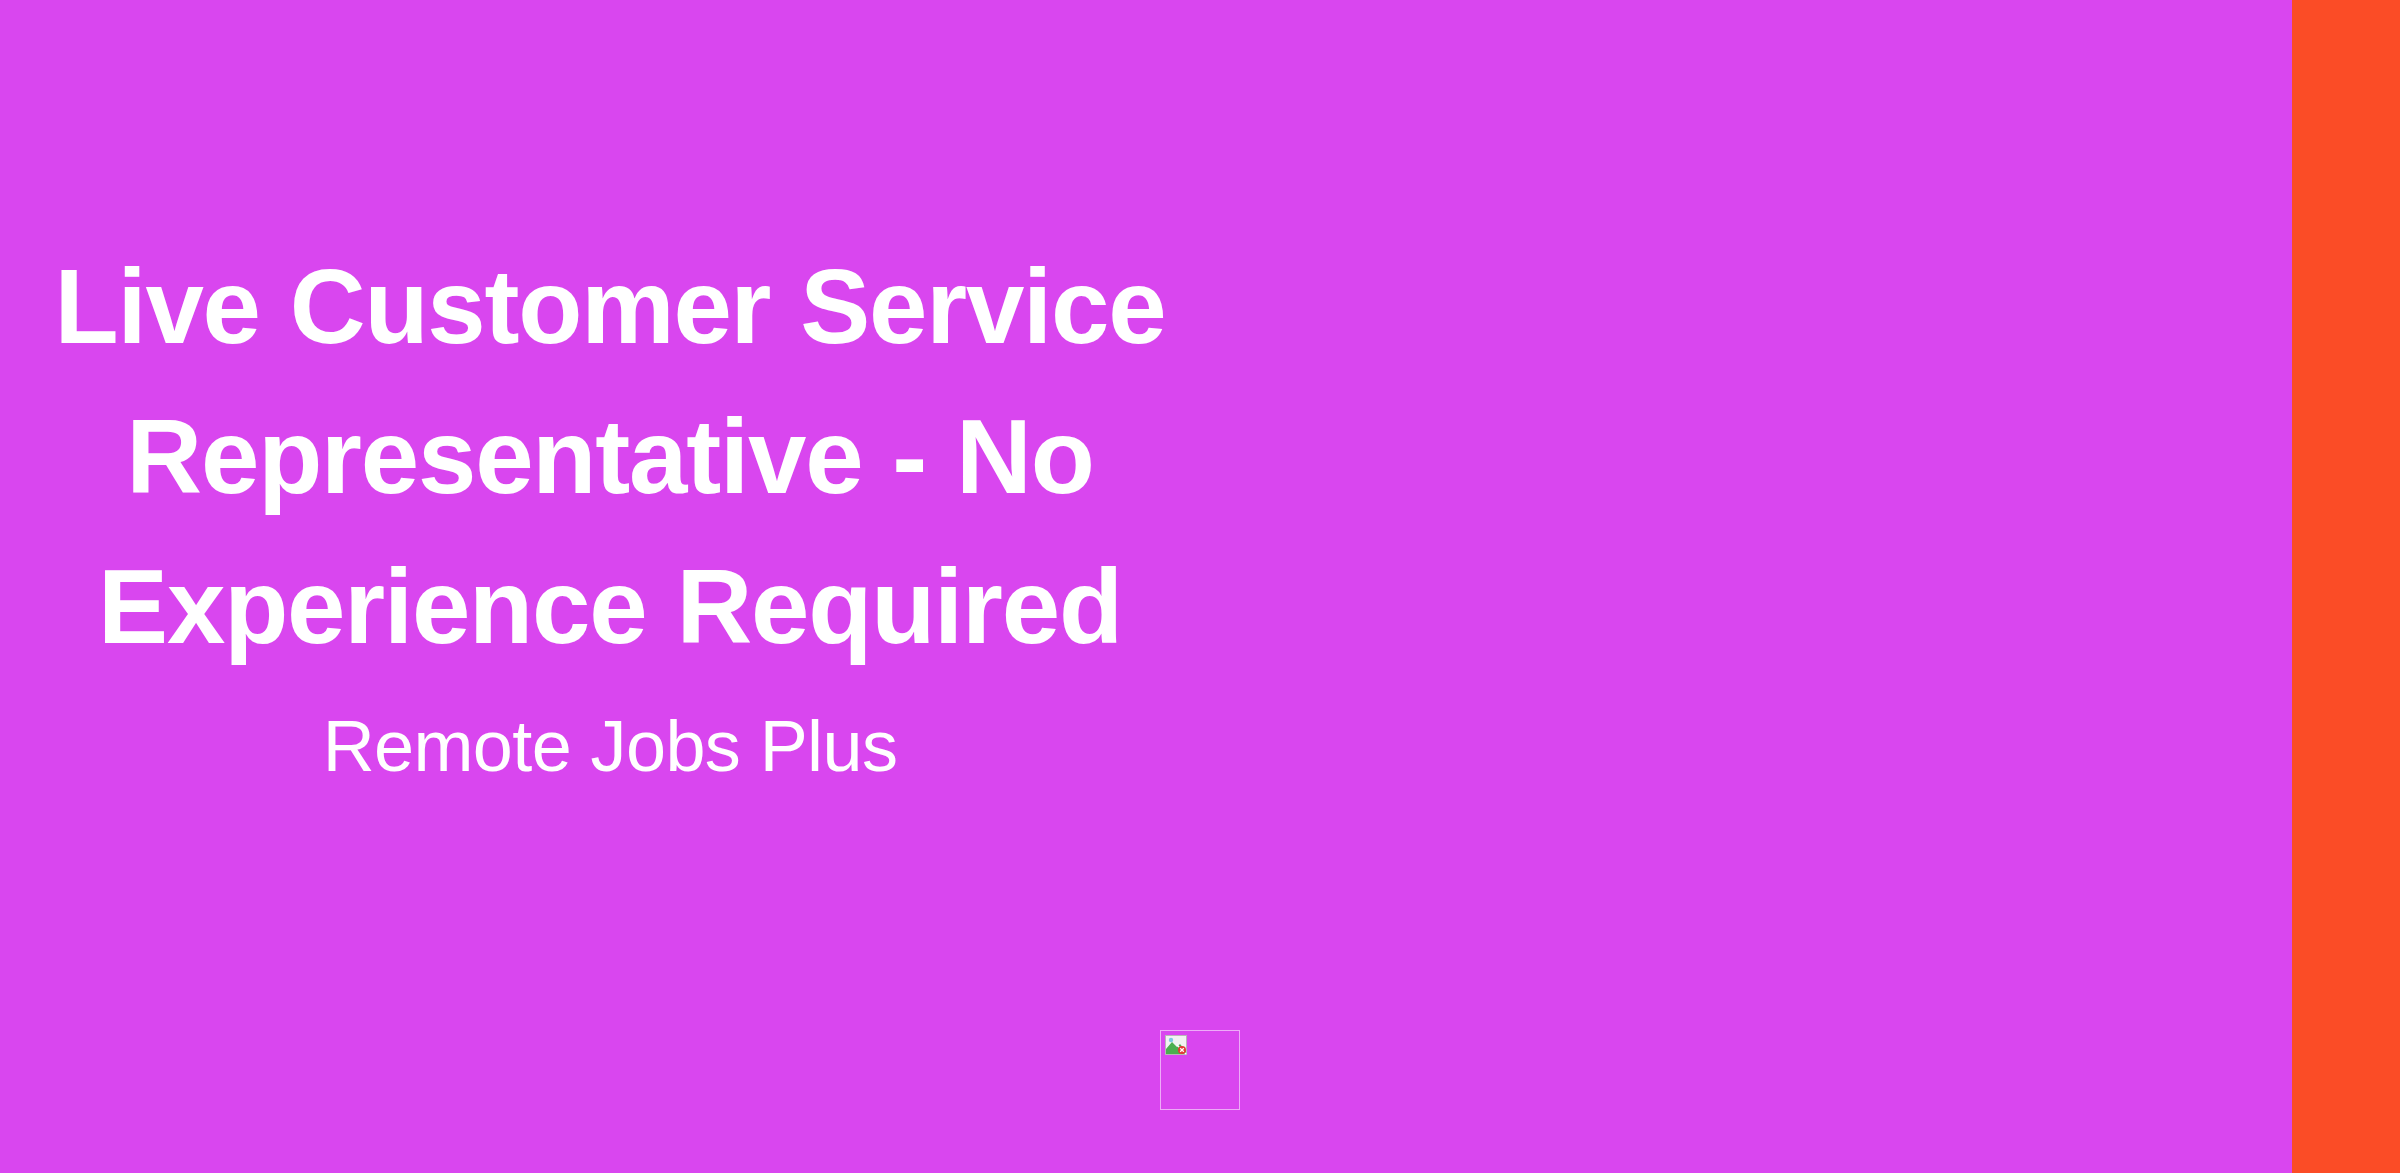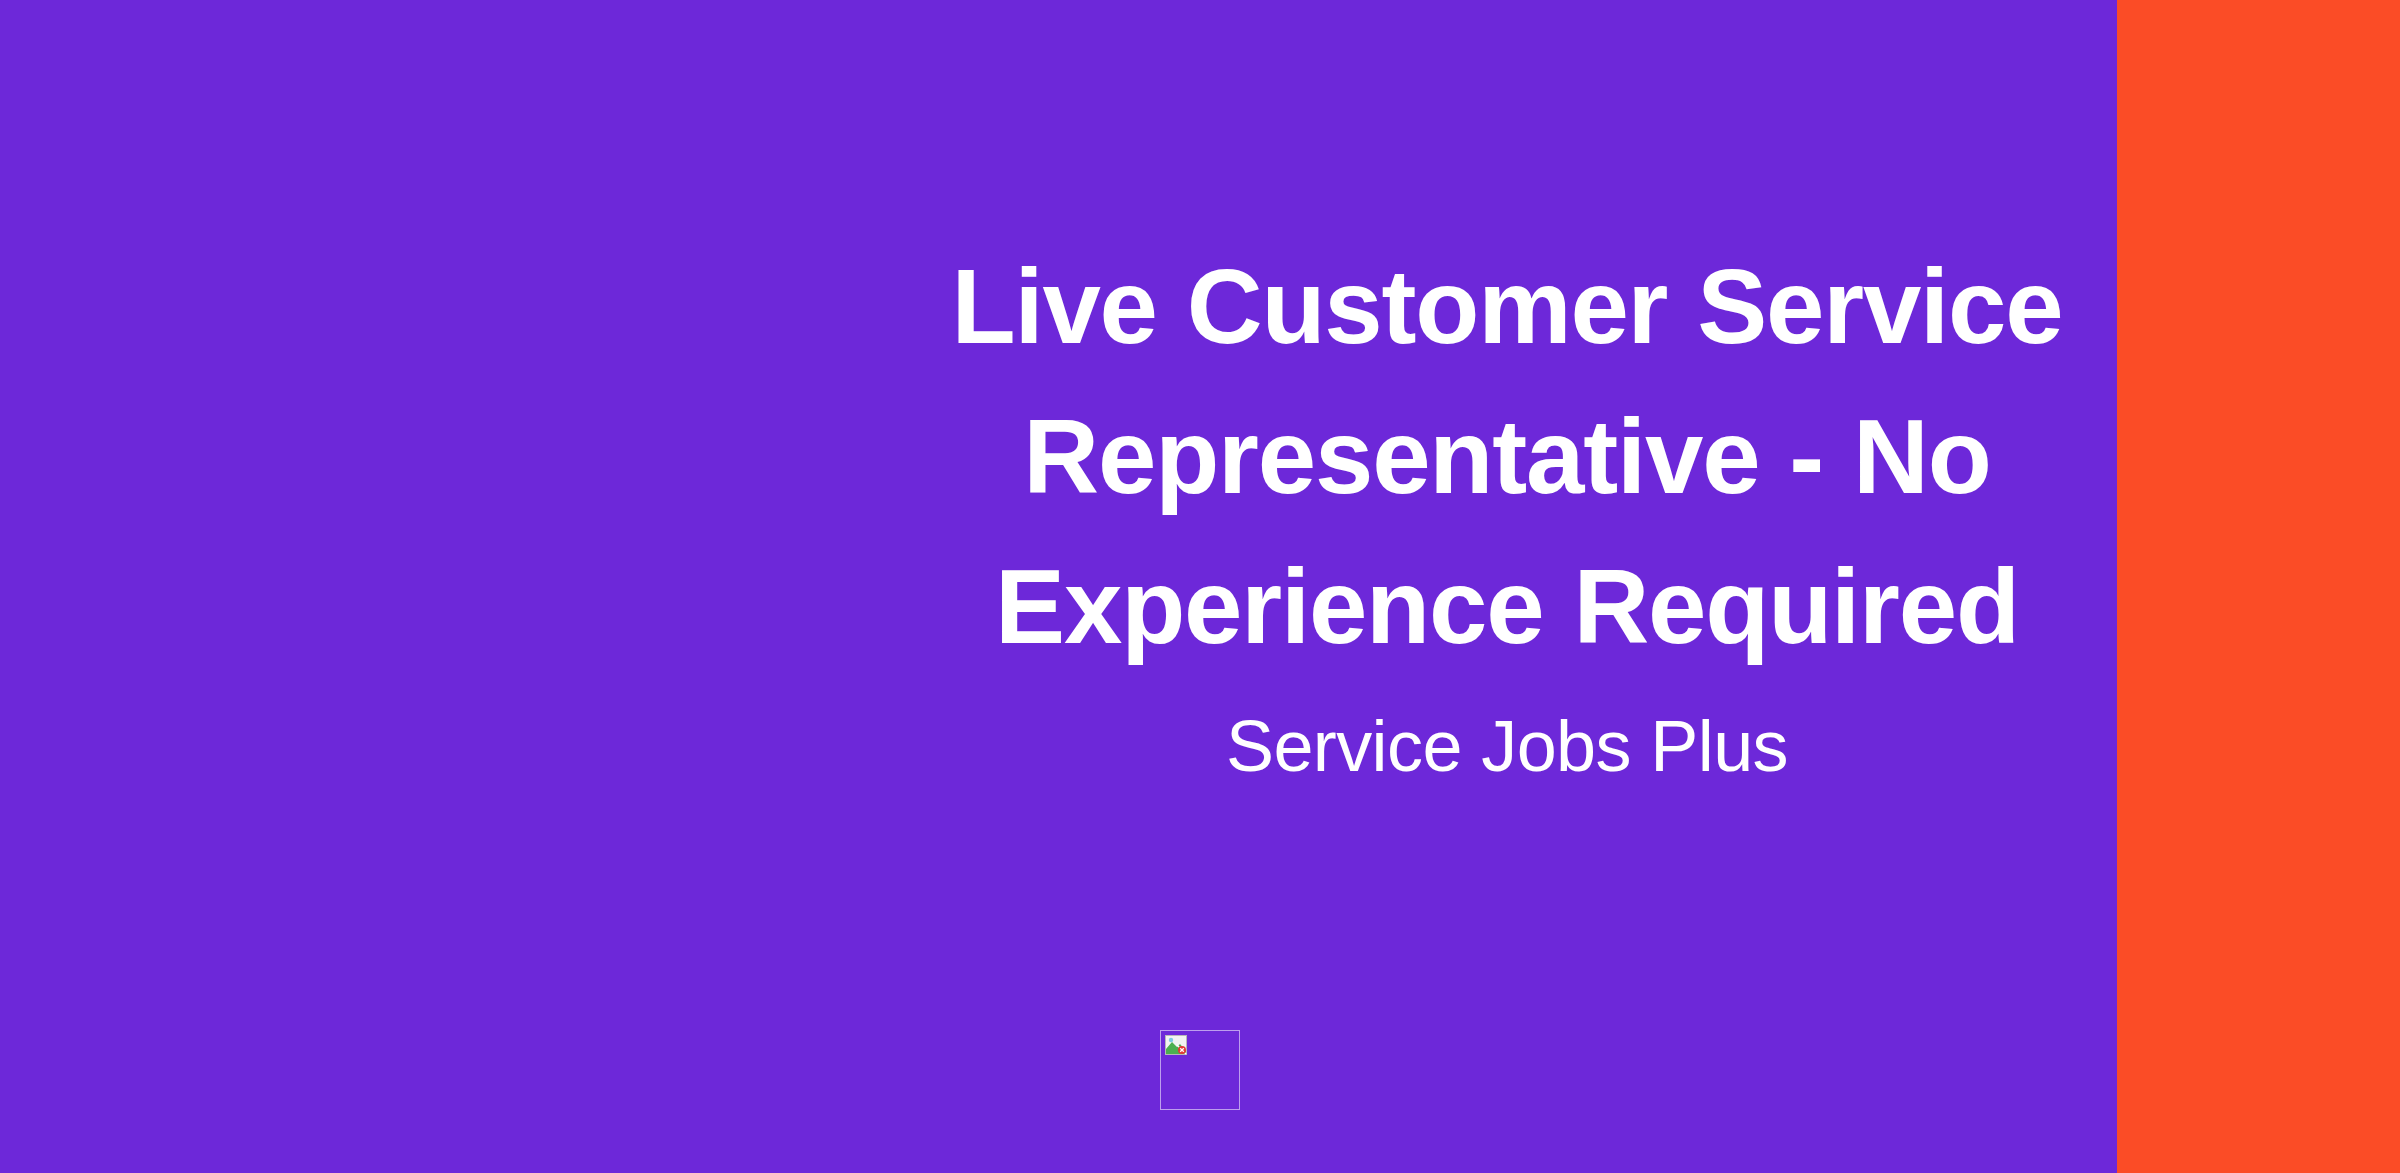--- a/index.html
+++ b/index.html
@@ -11,26 +11,26 @@
   }
 
   body {
     background: #FB4C26;
     font-family: "Liberation Sans", sans-serif;
     -webkit-font-smoothing: antialiased;
   }
 
   .page {
     position: relative;
-    width: 2117px;
+    width: 2292px;
     height: 1173px;
-    background: #6d28d9;
+    background: #d946ef;
     display: flex;
     flex-direction: column;
-    align-items: flex-end;
+    align-items: flex-start;
   }
 
   
   .hero {
     width: 1220px;
     margin-top: 232px;
     text-align: center;
   }
 
   .hero-title {
@@ -78,21 +78,21 @@
     display: block;
   }
 </style>
 </head>
 <body>
 
 <div class="page">
 
   <div class="hero">
     <h1 class="hero-title">Live Customer Service Representative - No Experience Required</h1>
-    <div class="hero-subtitle">Service Jobs Plus</div>
+    <div class="hero-subtitle">Remote Jobs Plus</div>
   </div>
 
   <div class="media-slot">
     <div class="broken-image">
       <span class="glyph">
         <svg width="22" height="20" viewBox="0 0 22 20" xmlns="http://www.w3.org/2000/svg">
           <rect x="0.5" y="0.5" width="21" height="19" fill="#F2F2F2" stroke="#B8B8B8" stroke-width="1"></rect>
           <path d="M1 14 L7 7 L12 12 L15 9 L21 16 L21 19 L1 19 Z" fill="#4CAF50"></path>
           <circle cx="6" cy="5" r="2.2" fill="#7EC8E3"></circle>
           <path d="M12 10 L21 19" stroke="#FFFFFF" stroke-width="1.4" fill="none"></path>

